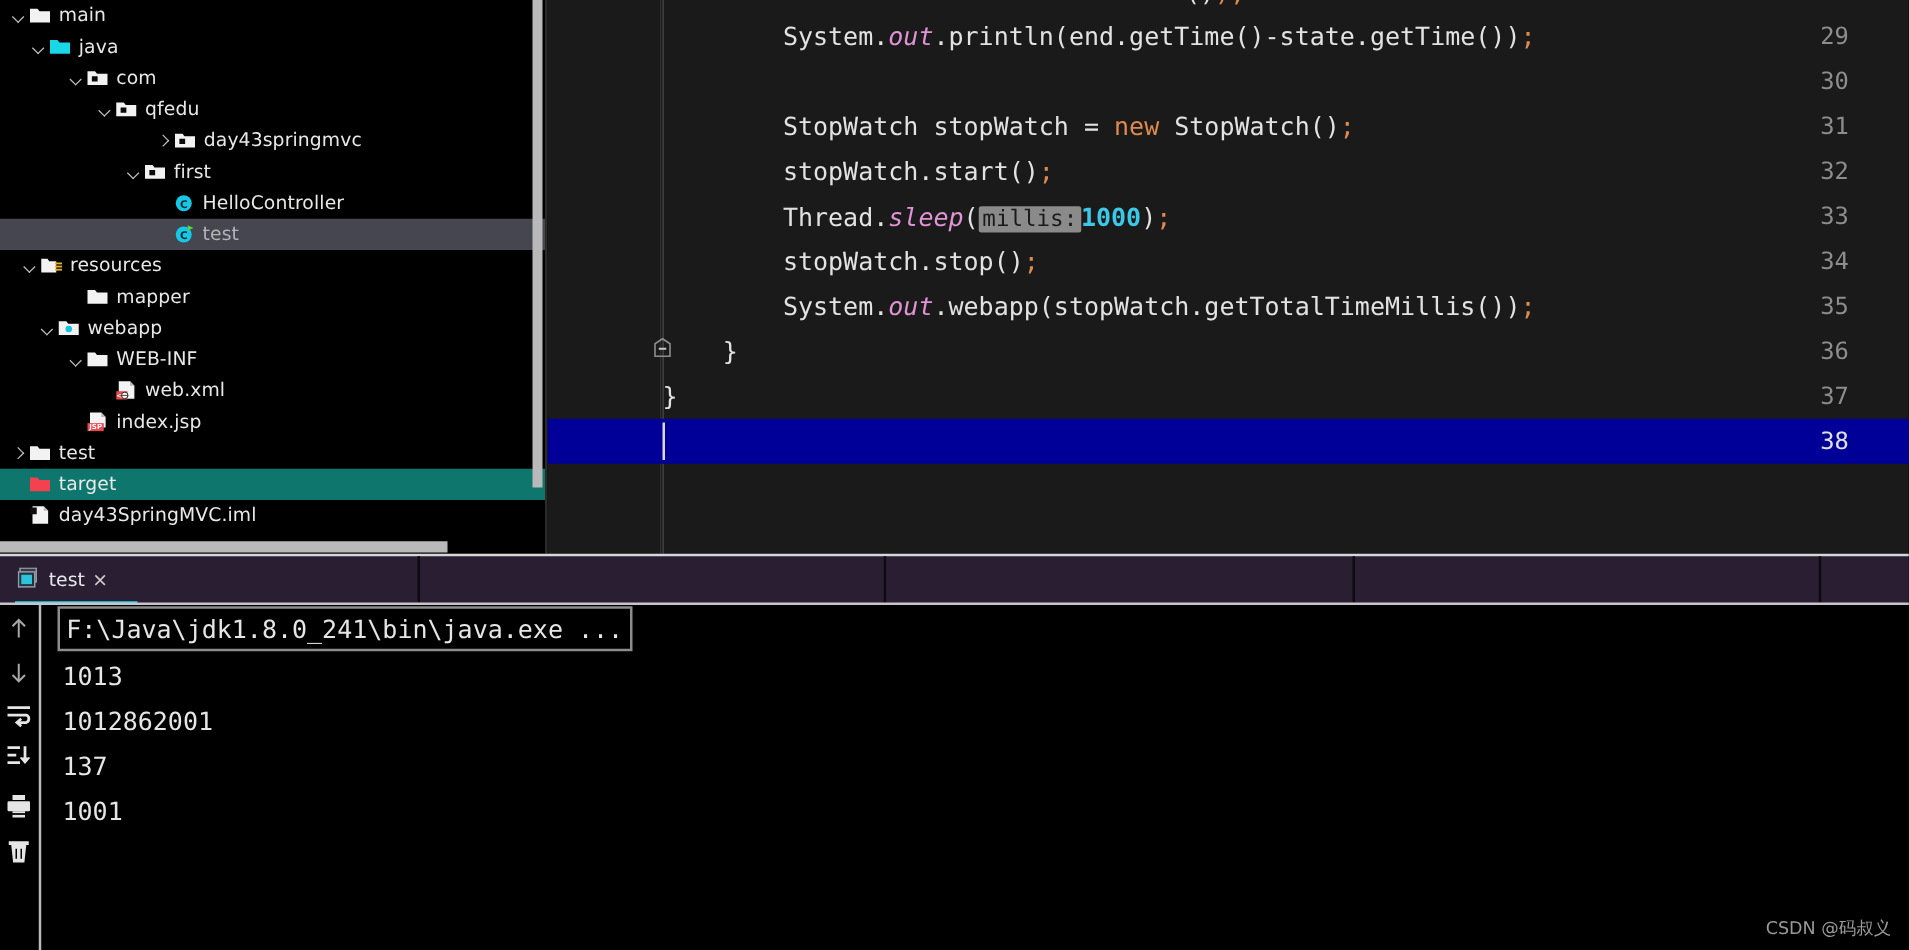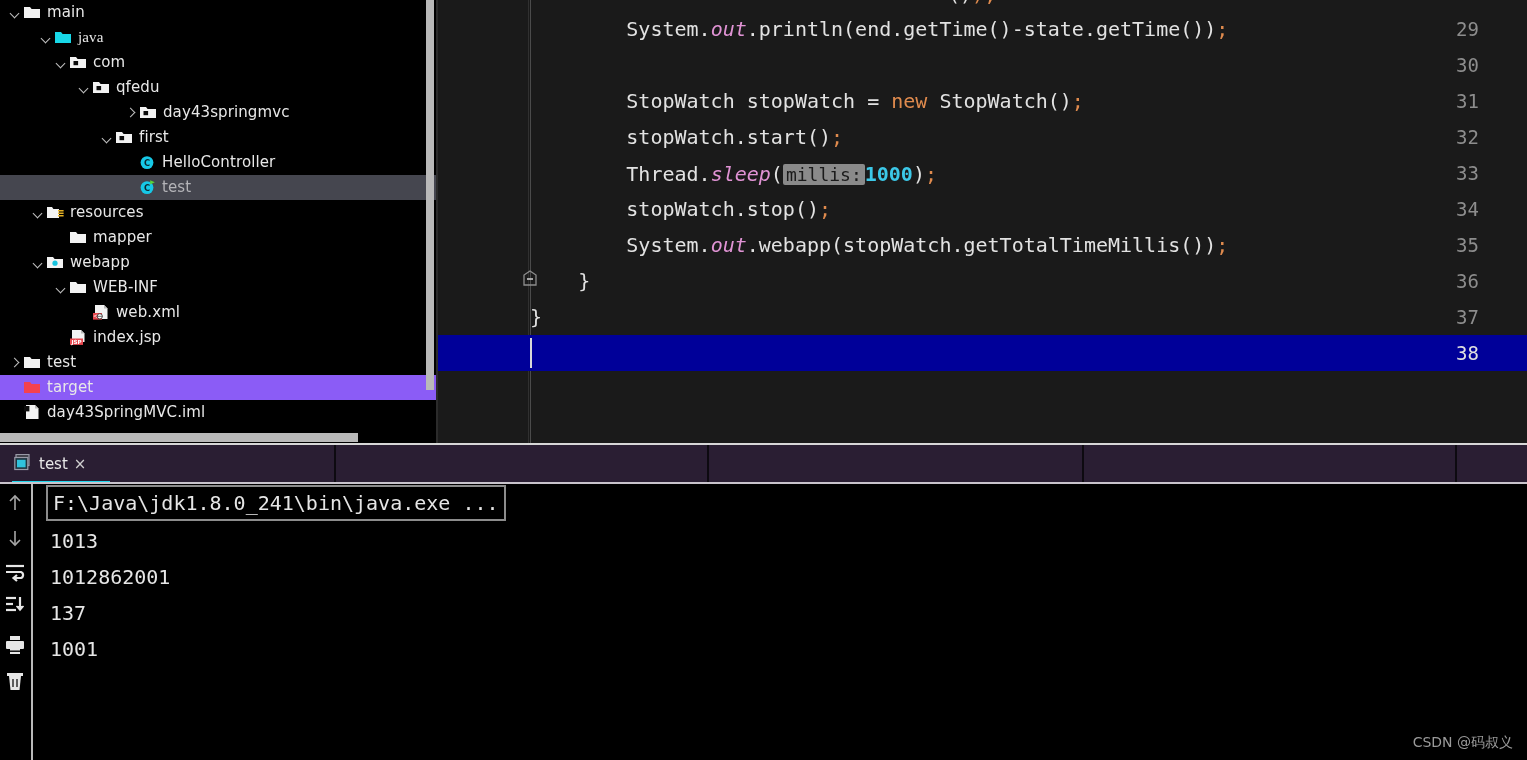--- a/index.html
+++ b/index.html
@@ -15,21 +15,21 @@
     position:absolute;left:0;top:0;width:436px;height:443px;
     background:#000000;overflow:hidden;
   }
   .tree-row{
     position:relative;height:25px;line-height:25px;
     white-space:nowrap;font-size:15px;color:#e8e8e8;
     display:flex;align-items:center;
   }
   .tree-row.selected{background:#45464f;}
   .tree-row.selected .tree-label{color:#b4b4b8;}
-  .tree-row.target-row{background:#8b5cf6;width:436px;}
+  .tree-row.target-row{background:#0f766e;width:436px;}
   .arrow{
     width:14px;height:25px;flex:0 0 14px;display:inline-block;position:relative;
   }
   .arrow.down::before{
     content:"";position:absolute;left:3px;top:10px;width:6px;height:6px;
     border-left:1.6px solid #c0c0c0;border-bottom:1.6px solid #c0c0c0;
     transform:rotate(-45deg);
   }
   .arrow.right::before{
     content:"";position:absolute;left:3px;top:9px;width:6px;height:6px;
@@ -138,21 +138,21 @@
   <div id="project-tree">
       <div class="tree-row" style="padding-left: 8px;">
         <span class="arrow down"></span>
         <span class="ico">
           <svg width="19" height="17" viewBox="0 0 19 17">
             <path d="M1 3 L7 3 L8.6 5 L17 5 L17 14 L1 14 Z" fill="#f2f2f2"></path>
           </svg>
         </span>
         <span class="tree-label">main</span>
       </div>
-      <div class="tree-row" style="padding-left: 39px; font-family: Liberation Serif, serif;">
+      <div class="tree-row" style="padding-left: 24px;">
         <span class="arrow down"></span>
         <span class="ico">
           <svg width="19" height="17" viewBox="0 0 19 17">
             <path d="M1 3 L7 3 L8.6 5 L17 5 L17 14 L1 14 Z" fill="#18d8e8"></path>
           </svg>
         </span>
         <span class="tree-label">java</span>
       </div>
       <div class="tree-row" style="padding-left: 54px;">
         <span class="arrow down"></span>
@@ -208,21 +208,21 @@
         <span class="arrow "></span>
         <span class="ico">
           <svg width="19" height="17" viewBox="0 0 19 17">
             <circle cx="9" cy="8.6" r="6.4" fill="#16c8e6"></circle>
             <text x="9" y="12.4" font-size="8.4" text-anchor="middle" fill="#0b2730" font-family="DejaVu Sans, sans-serif" font-weight="bold">C</text>
             <path d="M12.2 1.2 L16.8 3.3 L12.2 5.4 Z" fill="#5ad438"></path>
           </svg>
         </span>
         <span class="tree-label">test</span>
       </div>
-      <div class="tree-row" style="padding-left: 31px;">
+      <div class="tree-row" style="padding-left: 17px;">
         <span class="arrow down"></span>
         <span class="ico">
           <svg width="19" height="17" viewBox="0 0 19 17">
             <path d="M1 3 L6 3 L7.4 5 L13 5 L13 14 L1 14 Z" fill="#f2f2f2"></path>
             <rect x="12" y="6" width="5.6" height="1.5" fill="#e3b024"></rect>
             <rect x="12" y="8.5" width="5.6" height="1.5" fill="#e3b024"></rect>
             <rect x="12" y="11" width="5.6" height="1.5" fill="#e3b024"></rect>
           </svg>
         </span>
         <span class="tree-label">resources</span>

